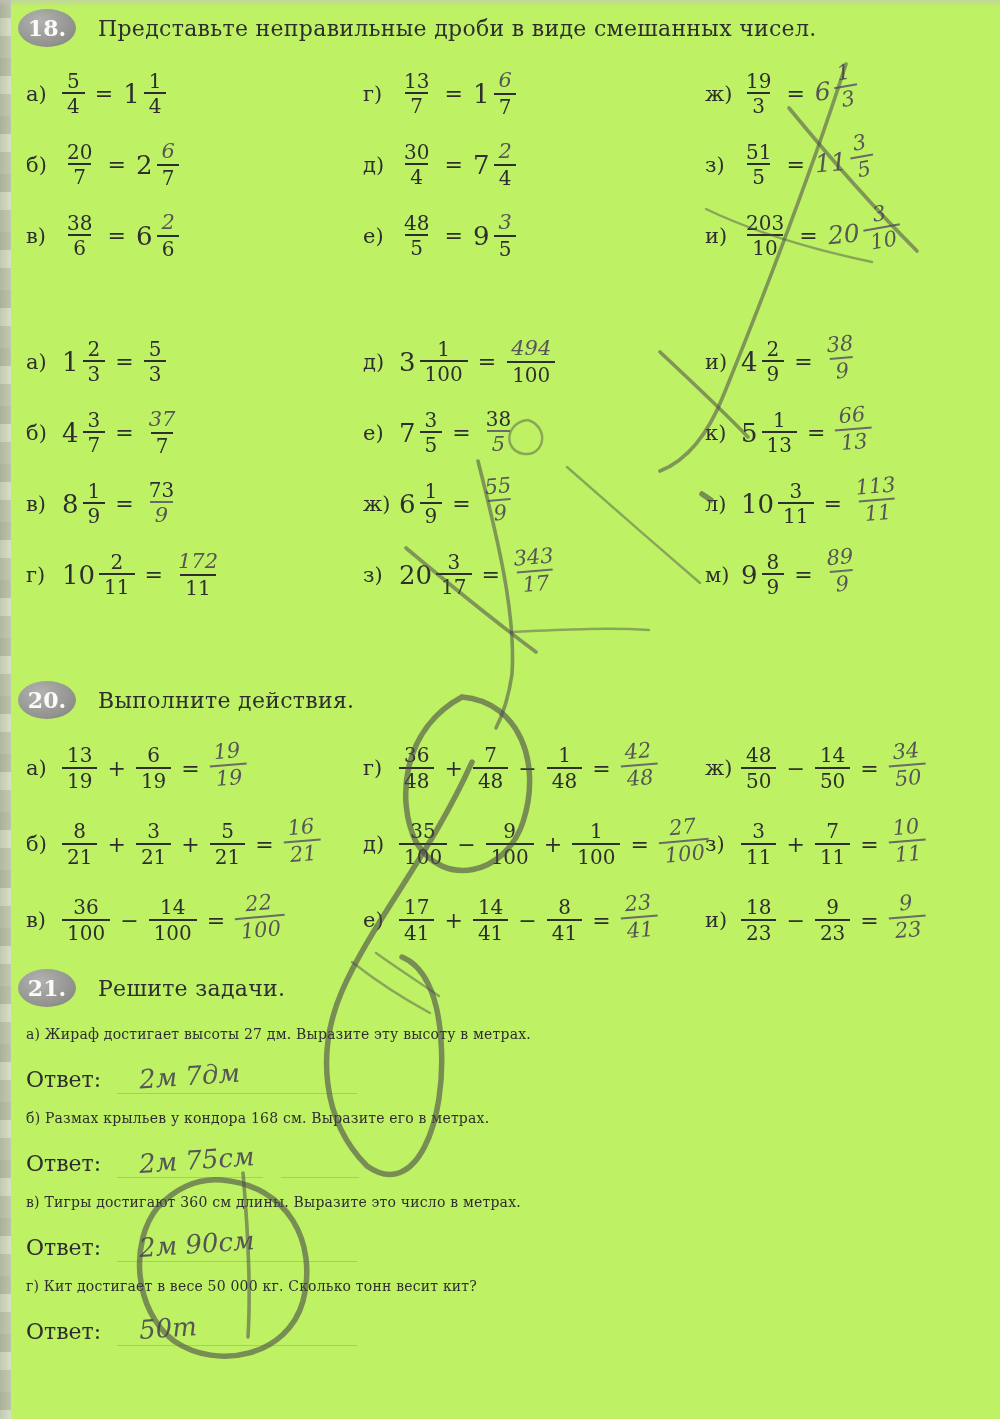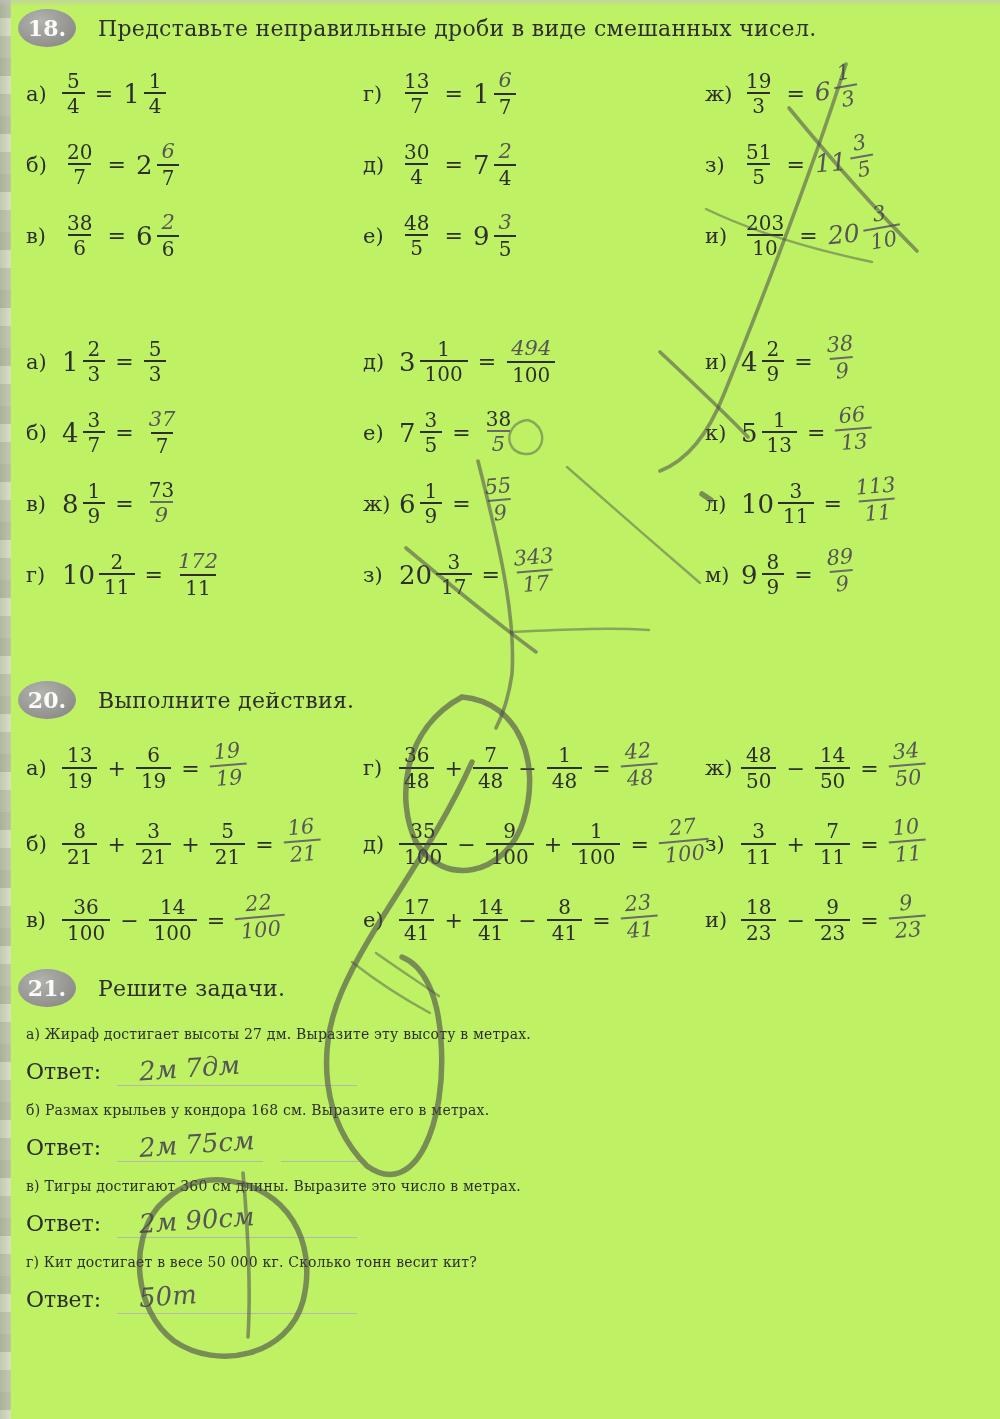--- a/index.html
+++ b/index.html
@@ -27,21 +27,21 @@
   .frac .fd{border-top:2px solid #2e2e2e;padding:1px 5px 0;}
   .mixed{display:inline-flex;align-items:center;gap:4px;}
   .whole{font-size:26px;}
   .op{font-size:22px;padding:0 2px;}
   .hw{font-style:italic;color:#565656;}
   .whole.hw{font-size:25px;}
   .frac .fn.hw,.frac .fd.hw{font-size:21px;}
   .frac .fd.hw{border-top-color:#6a6a6a;}
   .hwall{transform:rotate(-5deg) translateY(-3px);}
   .prob-text{font-size:14px;margin:16px 0 0;letter-spacing:.2px;}
-  .ans-row{display:flex;align-items:flex-end;gap:16px;height:44px;}
+  .ans-row{display:flex;align-items:flex-end;gap:16px;margin-top:8px;height:44px;}
   .ans-label{font-size:22px;padding-bottom:2px;}
   .ans-line{position:relative;display:flex;gap:18px;align-items:flex-end;}
   .seg{border-bottom:1.5px solid #b7b7b1;height:34px;width:240px;}
   .seg.seg-a{width:146px}.seg.seg-b{width:78px}
   .ans-hw{position:absolute;left:22px;bottom:3px;font-size:26px;white-space:nowrap;transform:rotate(-4deg);}
   .scribbles{position:absolute;inset:0;width:1000px;height:1419px;pointer-events:none;}
   .pencil{fill:none;stroke:#4a4a4a;stroke-width:3.6;stroke-linecap:round;opacity:.55;}
   .pencil.thin{stroke-width:2.4;opacity:.45;}
   .pencil.thick{stroke-width:5.5;opacity:.6;}
 </style>

